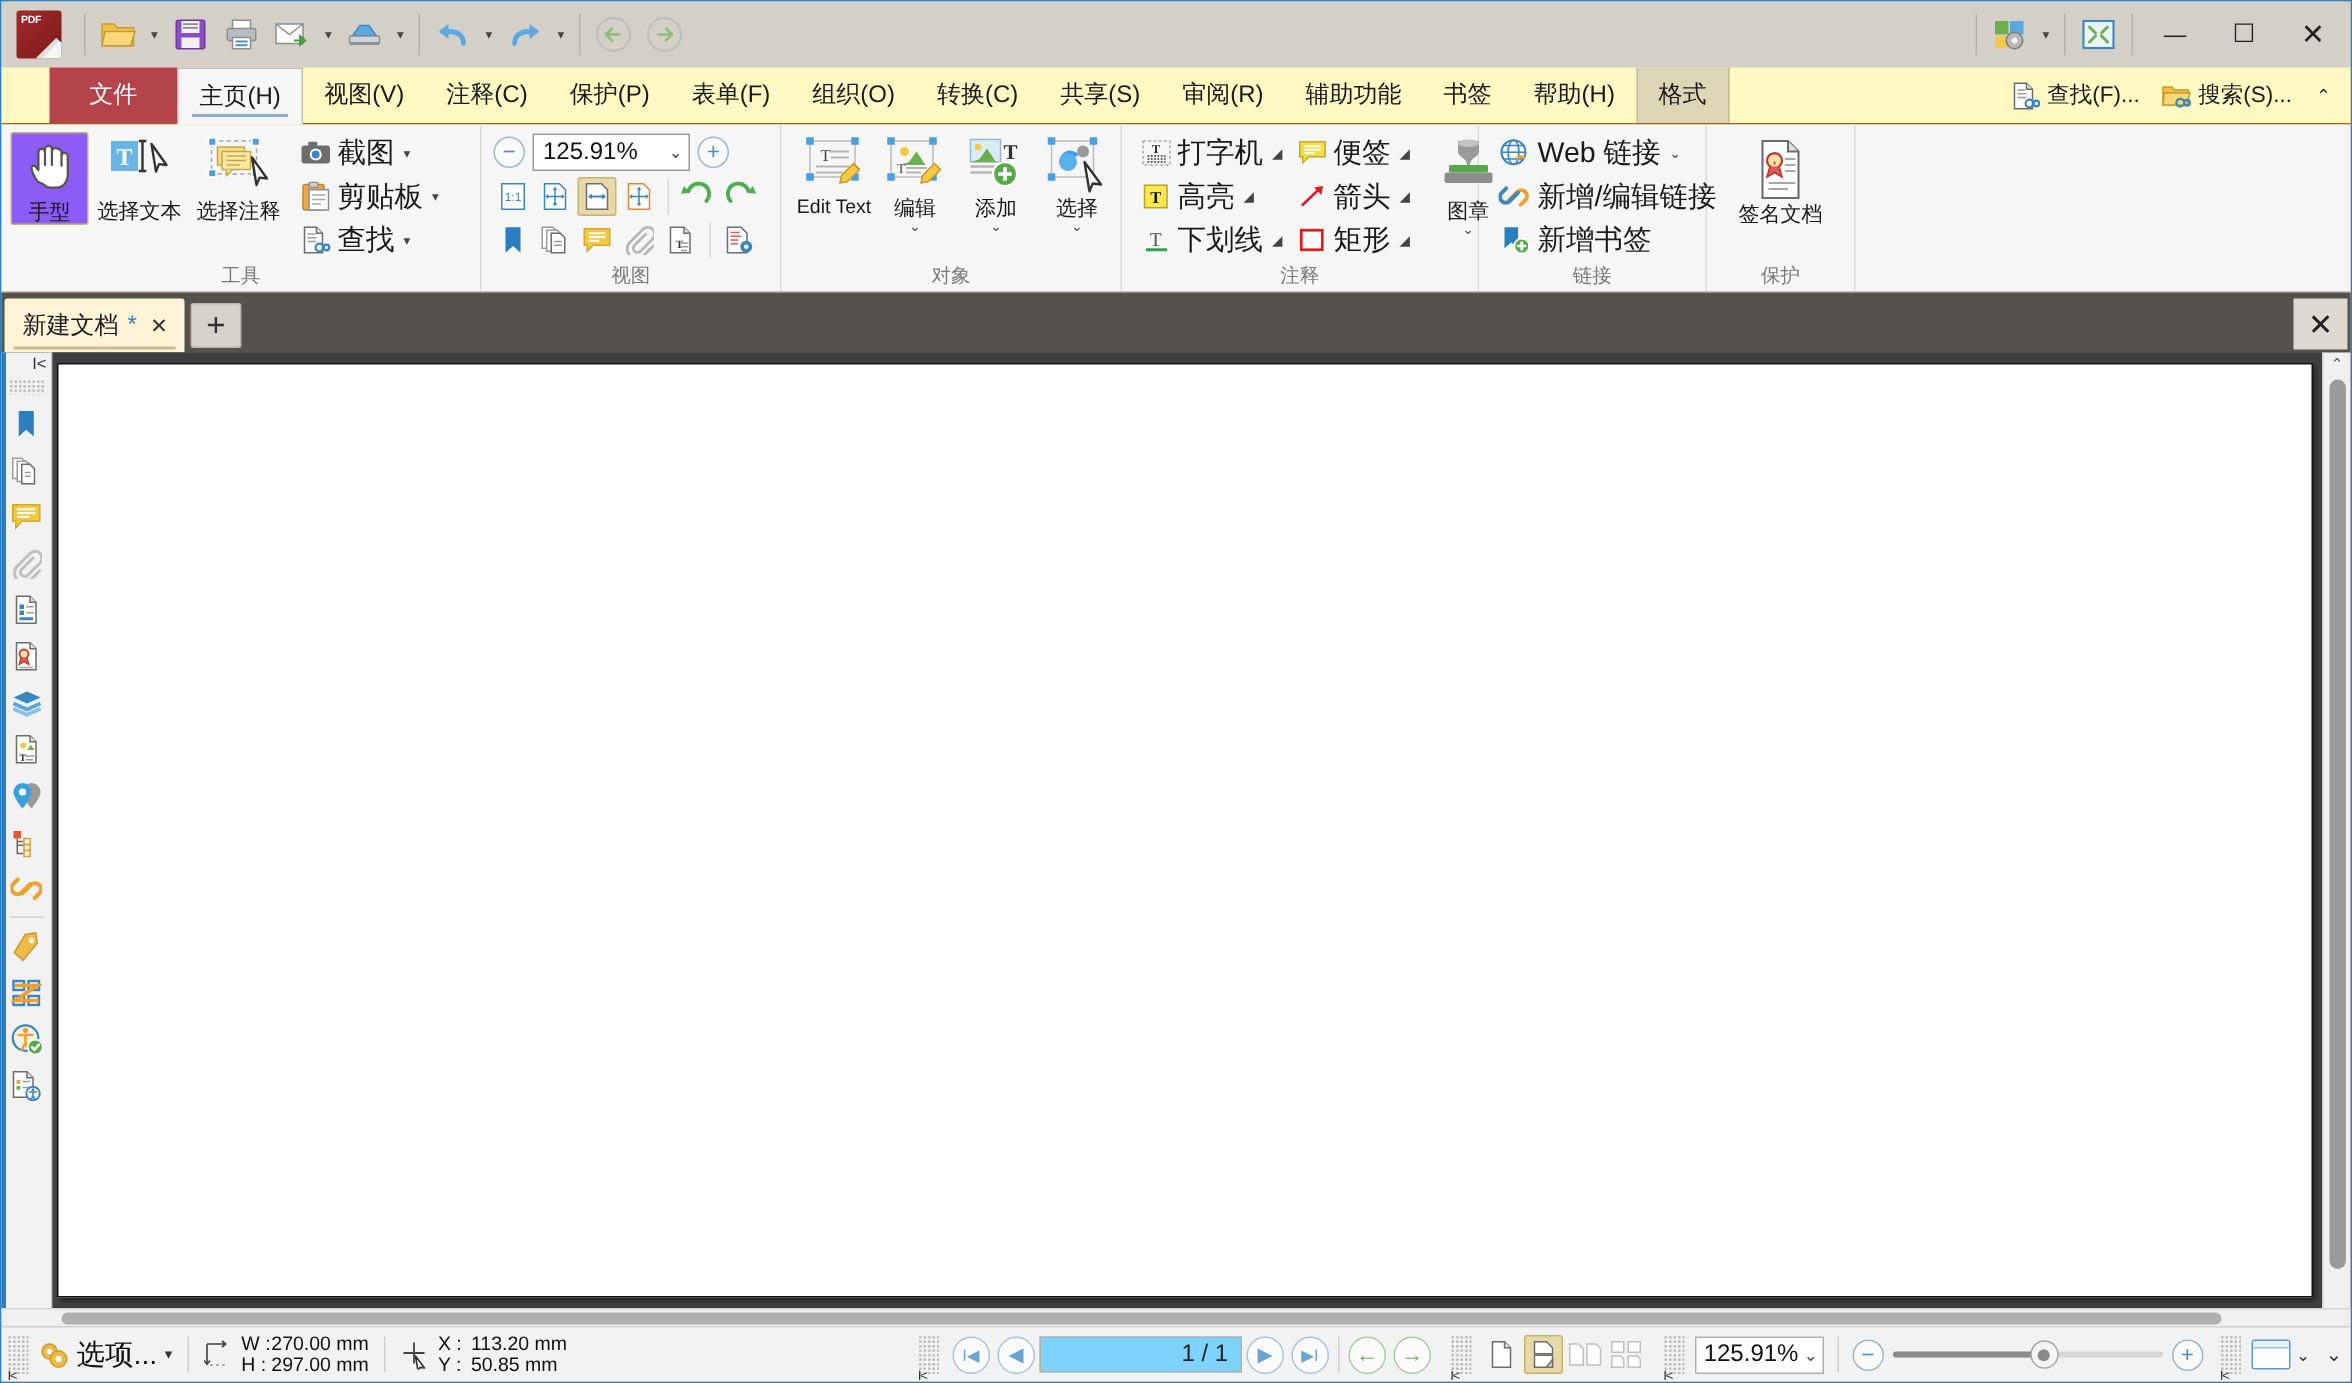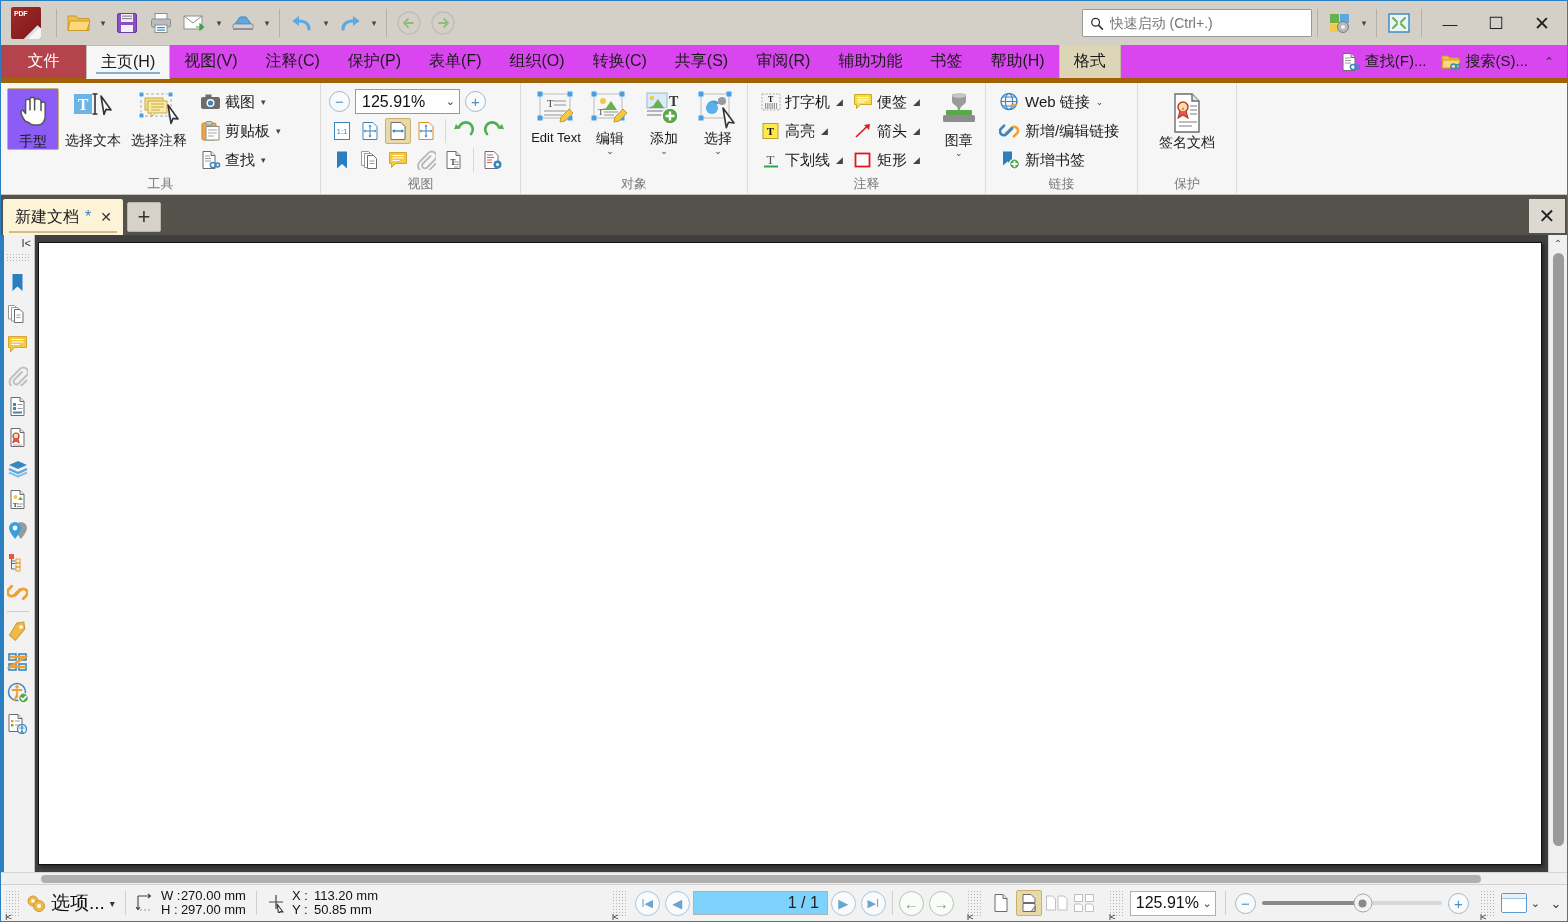--- a/index.html
+++ b/index.html
@@ -63,24 +63,25 @@
     font-family:"Liberation Sans","DejaVu Sans",sans-serif; background:transparent;
   }
   .win-btn {
     width:46px; height:44px; display:flex; align-items:center; justify-content:center;
   }
   .win-glyph { color:#222; }
 
   
   .menubar {
     height:38px; flex:0 0 38px;
-    background:#d946ef;
+    background:#fef9c3;
     display:flex; align-items:stretch;
-    border-bottom:5px solid #a16207;
+    border-bottom:1px solid #a16207;
     position:relative;
+    padding-left:32px;
   }
   .mb-file {
     background:#b5434b; color:#fff; width:85px;
     display:flex; align-items:center; justify-content:center;
     font-size:16px;
   }
   .mb-item {
     padding:0 14px; display:flex; align-items:center; justify-content:center;
     font-size:16px; color:#1a1a1a; position:relative; white-space:nowrap;
   }
@@ -118,21 +119,21 @@
     display:flex; flex-direction:column; align-items:center; justify-content:flex-start;
     padding:3px 4px 0 4px; min-width:52px; border-radius:2px; position:relative;
   }
   .big-btn.on { background:#8b5cf6; border:1px solid #c9b270; padding:2px 3px 0 3px;}
   .big-lbl { font-size:14px; color:#1a1a1a; text-align:center; line-height:15px; margin-top:1px; white-space:nowrap;}
   .big-lbl.small { font-size:13px; }
   .dd-caret { font-size:9px; color:#444; line-height:8px; margin-top:1px; }
 
   .small-list { display:flex; flex-direction:column; justify-content:flex-start; gap:1px; padding-top:1px;}
   .srow { display:flex; align-items:center; gap:4px; height:28px; padding:0 3px; border-radius:2px;}
-  .srow .t { font-size:15px; color:#1a1a1a; white-space:nowrap; }
+  .srow .t { font-size:19px; color:#1a1a1a; white-space:nowrap; }
   .srow .c { font-size:9px; color:#444; margin-left:2px;}
 
   
   .zoom-row { display:flex; align-items:center; gap:5px; }
   .circ-btn {
     width:21px; height:21px; border-radius:50%; border:1.5px solid #9cb8cf;
     display:flex; align-items:center; justify-content:center; color:#4a90c4; font-size:15px; line-height:1;
     background:#fafafa;
   }
   .zoom-combo {
@@ -347,27 +348,20 @@
       <div class="qbtn">
         <svg width="26" height="26" viewBox="0 0 26 26">
           <circle cx="13" cy="13" r="11" fill="none" stroke="#bdbdbd" stroke-width="1.3"></circle>
           <path d="M9 13h8M14 9l4 4-4 4" fill="none" stroke="#8cc07a" stroke-width="1.8" stroke-linecap="round" stroke-linejoin="round"></path>
         </svg>
       </div>
     </div>
 
 
     <div class="tb-right">
-      <div class="quick-search">
-        <svg width="15" height="15" viewBox="0 0 16 16">
-          <circle cx="6.6" cy="6.6" r="4.6" fill="none" stroke="#333" stroke-width="1.5"></circle>
-          <path d="M10.2 10.2L14.6 14.6" stroke="#333" stroke-width="1.8" stroke-linecap="round"></path>
-        </svg>
-        <input type="text" value="" placeholder="快速启动 (Ctrl+.)" style="">
-      </div>
       <div class="qat-sep"></div>
       <div class="qbtn">
         <svg width="24" height="22" viewBox="0 0 24 22">
           <rect x="2" y="2" width="9" height="9" fill="#6ab04c"></rect>
           <rect x="12" y="2" width="9" height="9" fill="#5ba9e0"></rect>
           <rect x="2" y="12" width="9" height="8" fill="#f2c94c"></rect>
           <circle cx="15" cy="15" r="5.5" fill="#b9b9b9" stroke="#7d7d7d"></circle>
           <circle cx="15" cy="15" r="2" fill="#f2f2f2"></circle>
         </svg>
       </div>

